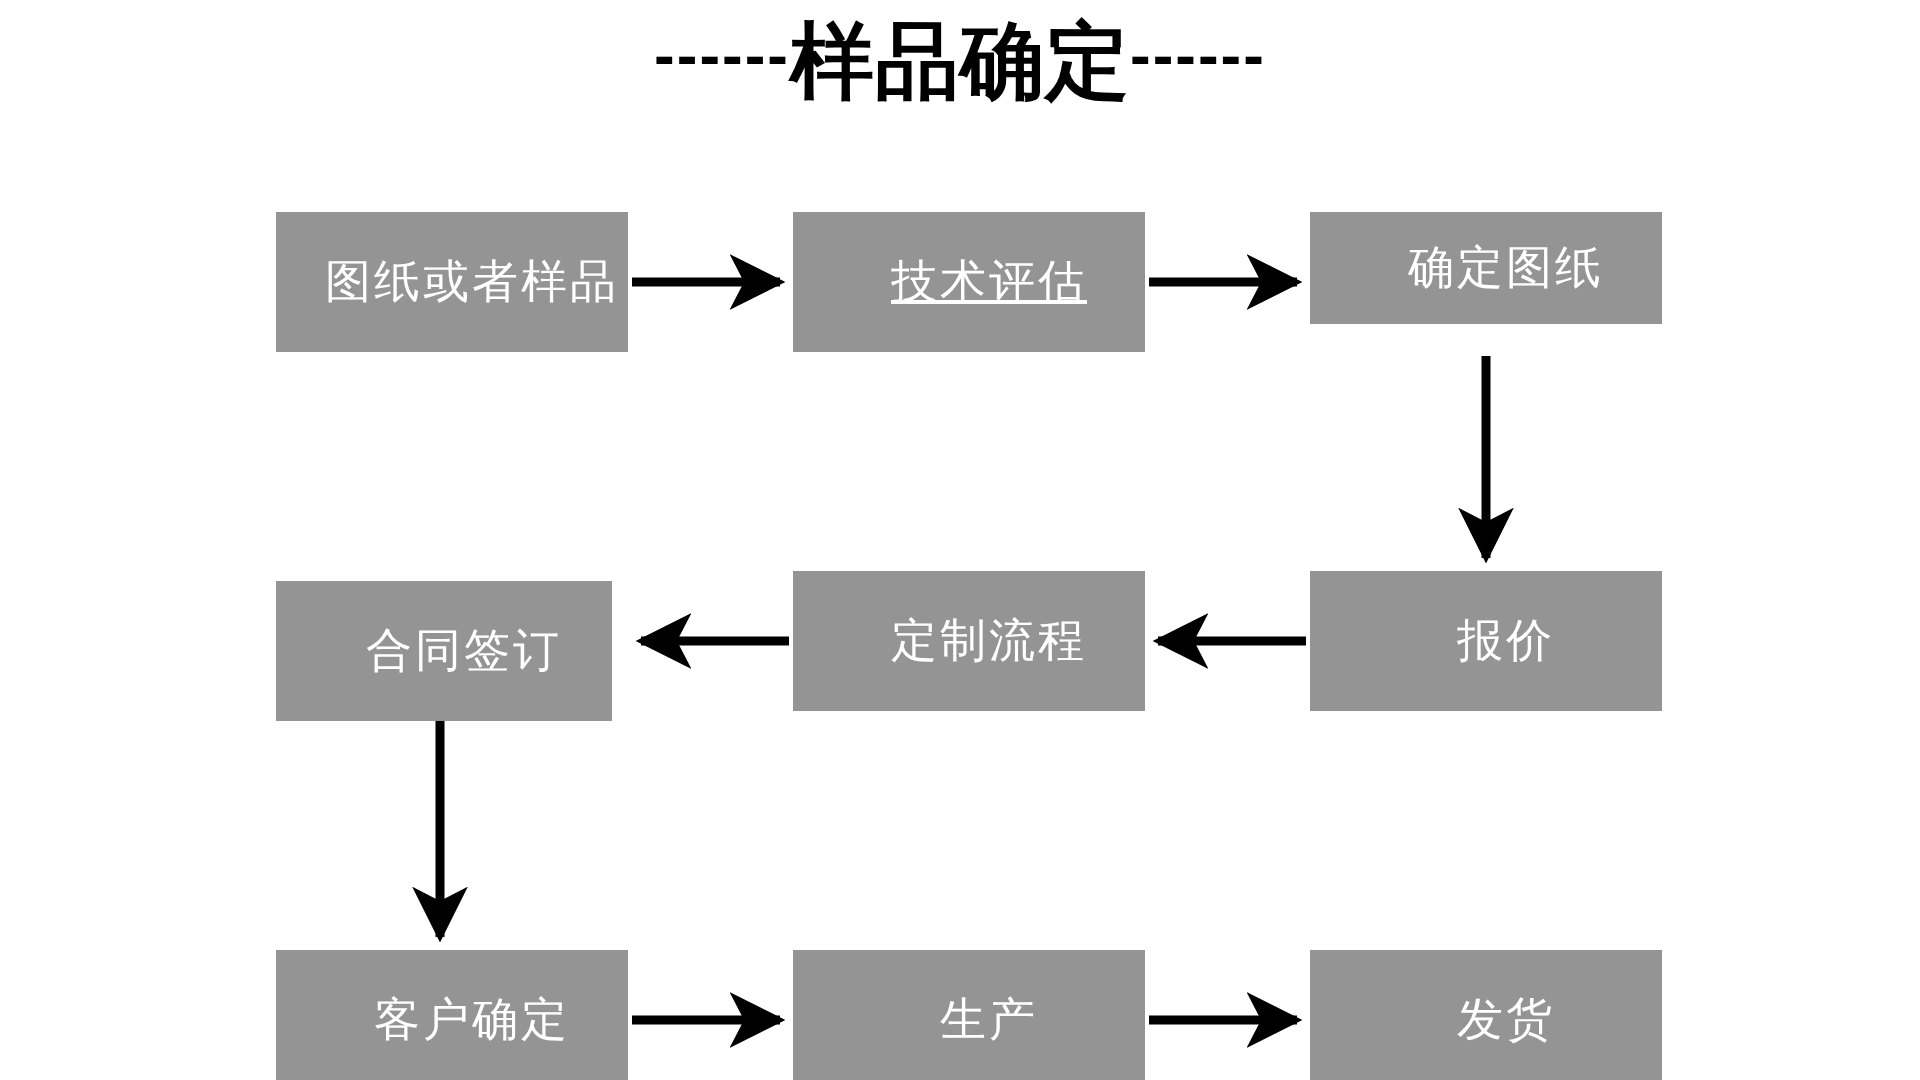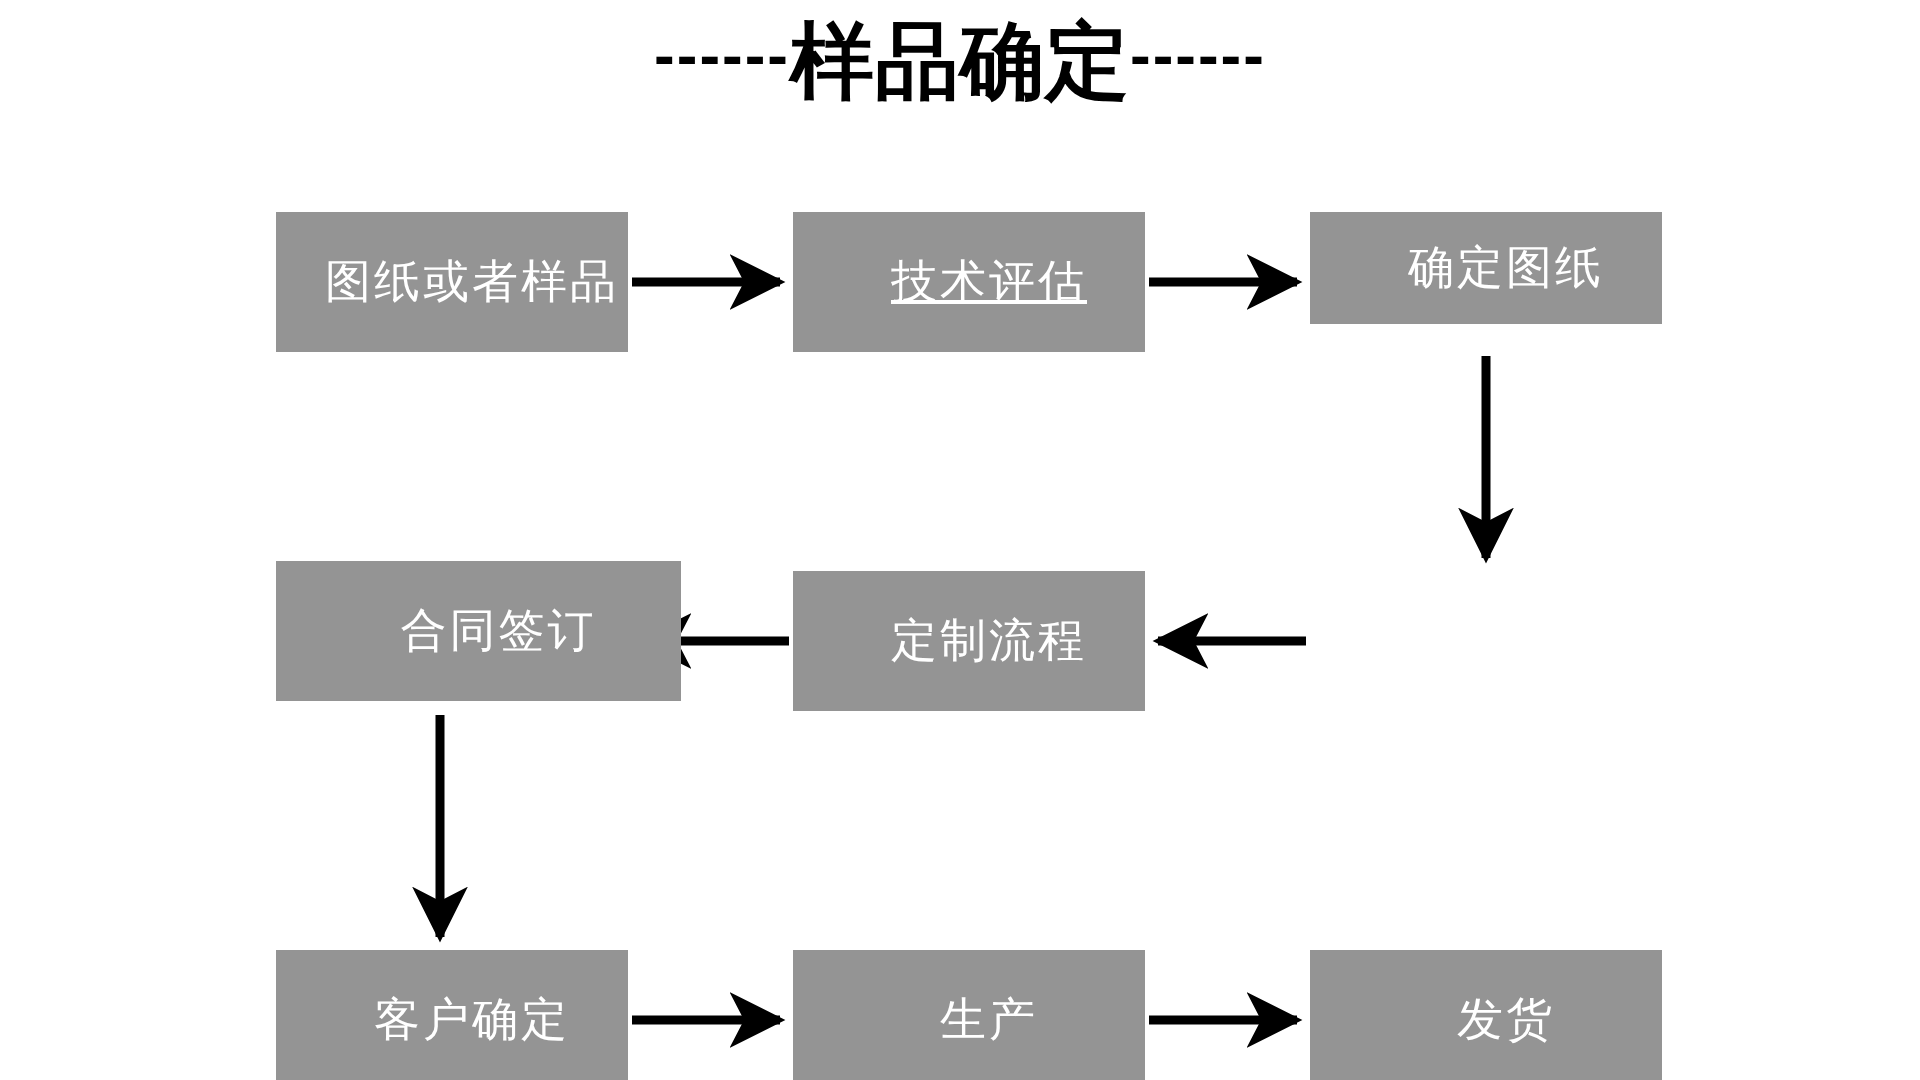--- a/index.html
+++ b/index.html
@@ -73,21 +73,21 @@
     white-space: nowrap;
     box-sizing: border-box;
     padding-left: 40px;
   }
 
   
   #node-r1c1 { left: 276px; top: 212px; width: 352px; height: 140px; }
   #node-r1c2 { left: 793px; top: 212px; width: 352px; height: 140px; text-decoration: underline; }
   #node-r1c3 { left: 1310px; top: 212px; width: 352px; height: 112px; }
   
-  #node-r2c1 { left: 276px; top: 561px; width: 405px; height: 140px; }
+  #node-r2c1 { left: 276px; top: 581px; width: 336px; height: 140px; }
   #node-r2c2 { left: 793px; top: 571px; width: 352px; height: 140px; }
   #node-r2c3 { left: 1310px; top: 571px; width: 352px; height: 140px; }
   
   #node-r3c1 { left: 276px; top: 950px; width: 352px; height: 140px; }
   #node-r3c2 { left: 793px; top: 950px; width: 352px; height: 140px; }
   #node-r3c3 { left: 1310px; top: 950px; width: 352px; height: 140px; }
 
   
   #arrow-layer {
     position: absolute;
@@ -134,18 +134,19 @@
 
     <line x1="1149" y1="1020" x2="1297" y2="1020" stroke="#000000" stroke-width="9" marker-end="url(#head-r)"></line>
   </svg>
 
   <div class="node" id="node-r1c1">图纸或者样品</div>
   <div class="node" id="node-r1c2">技术评估</div>
   <div class="node" id="node-r1c3">确定图纸</div>
 
   <div class="node" id="node-r2c1">合同签订</div>
   <div class="node" id="node-r2c2">定制流程</div>
+  <div class="node" id="node-r2c3">报价</div>
 
   <div class="node" id="node-r3c1">客户确定</div>
   <div class="node" id="node-r3c2">生产</div>
   <div class="node" id="node-r3c3">发货</div>
 
 </div>
 
 </body></html>

